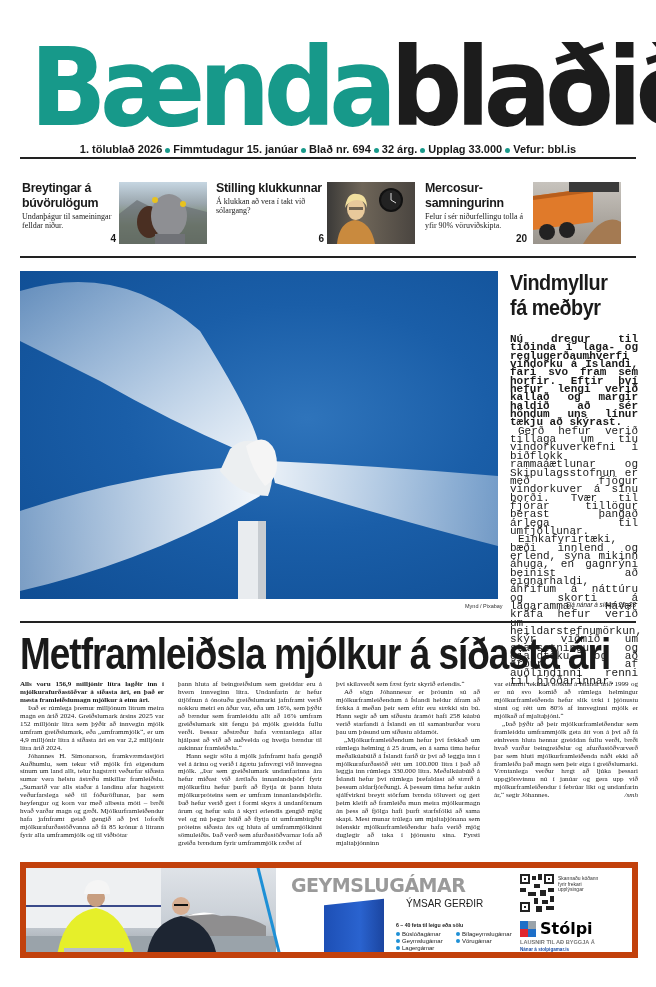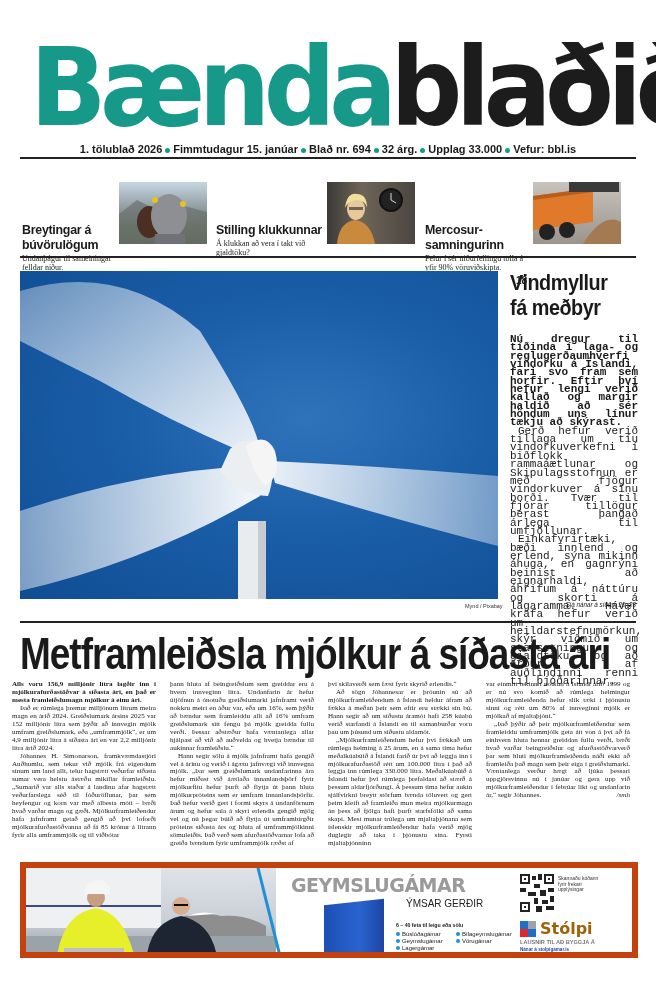--- a/index.html
+++ b/index.html
@@ -11,21 +11,21 @@
     .logo { position: absolute; left: 30px; top: 0; height: 96px; display: flex; align-items: flex-end;
             font-family: "DejaVu Sans", sans-serif; font-weight: bold; font-size: 108px; letter-spacing: -7px; line-height: 96px; transform: scaleX(0.93); transform-origin: left; }
     .logo .teal { color: #17998a; }
     .logo .dark { color: #1c1c1c; }
     .info-line { position: absolute; left: 0; top: 143px; width: 656px; text-align: center;
                  font-family: "Liberation Sans", sans-serif; font-weight: bold; font-size: 11px; color: #1a1a1a; }
     .info-line .dot { display: inline-block; width: 5px; height: 5px; border-radius: 50%; background: #17998a; margin: 0 3px; vertical-align: middle; }
     .rule { position: absolute; left: 20px; width: 616px; height: 2px; background: #222; }
 
     
-    .teaser { position: absolute; top: 180px; height: 66px; margin-top: 42px; }
+    .teaser { position: absolute; top: 180px; height: 66px; }
     .teaser h3 { font-family: "Liberation Sans", sans-serif; font-weight: bold; font-size: 13.5px; line-height: 15px; letter-spacing: -0.3px; transform: scaleX(0.92); transform-origin: left; white-space: nowrap; }
     .teaser p { font-size: 8px; line-height: 9px; margin-top: 2px; }
     .teaser .page { position: absolute; bottom: 2px; right: 2px; font-family: "Liberation Sans", sans-serif; font-weight: bold; font-size: 10px; }
     .teaser-img { position: absolute; top: 182px; height: 62px; overflow: hidden; }
 
     
     .hero-img { position: absolute; left: 20px; top: 271px; width: 478px; height: 328px; overflow: hidden;
                 background: radial-gradient(ellipse at 60% 45%, #2f74bb 0%, #1a5ea8 45%, #0f4d93 100%); }
     .credit { position: absolute; font-family: "Liberation Sans", sans-serif; font-size: 5.5px; color: #333; }
     .side-title { position: absolute; left: 510px; top: 270px; width: 128px; font-family: "Liberation Sans", sans-serif;
@@ -33,41 +33,41 @@
     .side-body { position: absolute; left: 510px; top: 335px; width: 128px; font-size: 11px; line-height: 8.35px; text-align: justify; font-family: Liberation Mono, monospace; }
     .side-body .lead { font-weight: bold; }
     .side-body p { text-indent: 8px; }
     .side-body p.first { text-indent: 0; }
     .sig { font-style: italic; float: right; }
     .see-more { position: absolute; left: 540px; top: 601px; width: 96px; text-align: right; font-style: italic; font-family: "Liberation Sans", sans-serif; font-size: 6.3px; }
 
     
     .main-title { position: absolute; left: 20px; top: 631px; width: 620px; white-space: nowrap;
                   font-family: "Liberation Sans", sans-serif; font-weight: bold; font-size: 44px; line-height: 46px; letter-spacing: -1.2px; transform: scaleX(0.84); transform-origin: left; }
-    .cols { position: absolute; left: 12px; top: 681px; width: 618px; height: 176px; display: flex; gap: 14px; }
+    .cols { position: absolute; left: 20px; top: 681px; width: 618px; height: 176px; display: flex; gap: 14px; }
     .col { flex: 1; font-size: 7.1px; line-height: 7.95px; text-align: justify; overflow: hidden; }
     .col p { text-indent: 8px; }
     .col p.noindent { text-indent: 0; }
     .col .lead { font-weight: bold; }
 
     
     .ad { position: absolute; left: 20px; top: 862px; width: 618px; height: 96px; border: 6px solid #c2410c; overflow: hidden; background: #fff; }
     .ad-photo { position: absolute; left: 0; top: 0; width: 250px; height: 96px; background: linear-gradient(180deg, #dfe3e8 0%, #c9cfd6 55%, #8e969c 100%); overflow: hidden; }
     .ad-stripe { position: absolute; left: 243px; top: -10px; width: 3px; height: 120px; background: #1e90d6; transform: rotate(-14deg); }
     .ad-brand { position: absolute; left: 265px; top: 6px; font-family: "DejaVu Sans", sans-serif; font-weight: bold; font-size: 19px; color: #9a9a9a; letter-spacing: -0.5px; }
     .ad-sub { position: absolute; left: 380px; top: 30px; font-family: "Liberation Sans", sans-serif; font-size: 10px; color: #222; }
     .ad-container { position: absolute; left: 298px; top: 34px; width: 60px; height: 54px; background: linear-gradient(90deg, #1d4fb5 0%, #2a63cf 60%, #1b45a0 100%); transform: skewY(-6deg); }
     .ad-lead { position: absolute; left: 370px; top: 54px; font-family: "Liberation Sans", sans-serif; font-weight: bold; font-size: 5.2px; }
     .ad-list { position: absolute; left: 370px; top: 63px; width: 120px; display: grid; grid-template-columns: 1fr 1fr; row-gap: 1px; font-family: "Liberation Sans", sans-serif; font-size: 6px; }
     .ad-list span::before { content: ""; display: inline-block; width: 4px; height: 4px; border-radius: 50%; background: #1e90d6; margin-right: 2px; vertical-align: middle; }
     .qr { position: absolute; left: 494px; top: 6px; width: 34px; height: 38px; }
     .qr-note { position: absolute; left: 532px; top: 8px; width: 50px; font-family: "Liberation Sans", sans-serif; font-size: 5px; line-height: 5.6px; color: #333; }
     .stolpi { position: absolute; left: 494px; top: 51px; display: flex; align-items: center; gap: 4px; }
     .stolpi-mark { width: 16px; height: 16px; display: grid; grid-template-columns: 1fr 1fr; grid-template-rows: 1fr 1fr; }
-    .stolpi-name { font-family: "DejaVu Sans", sans-serif; font-weight: bold; font-size: 16px; color: #a16207; }
+    .stolpi-name { font-family: "DejaVu Sans", sans-serif; font-weight: bold; font-size: 16px; color: #000000; }
     .stolpi-tag { position: absolute; left: 494px; top: 71px; font-family: "Liberation Sans", sans-serif; font-weight: bold; font-size: 5.6px; color: #777; }
     .stolpi-link { position: absolute; left: 494px; top: 79px; font-family: "Liberation Sans", sans-serif; font-weight: bold; font-size: 4.6px; color: #1e4fa5; }
   </style>
 </head>
 <body>
 
 <div class="masthead">
   <div class="logo">
     <span class="teal">Bænda</span>
       <span class="dark">blaðið</span>
@@ -90,40 +90,40 @@
     <ellipse cx="50" cy="34" rx="18" ry="22" fill="#8e8f93"></ellipse>
     <ellipse cx="50" cy="34" rx="18" ry="22" fill="url(#spots)" opacity="0.5"></ellipse>
     <rect x="36" y="52" width="30" height="10" fill="#707277"></rect>
     <circle cx="36" cy="18" r="3" fill="#e8c21f"></circle>
       <circle cx="64" cy="22" r="3" fill="#e8c21f"></circle>
   </svg>
 </div>
 
 <div class="teaser" style="left:216px; width:110px;">
   <h3>Stilling klukkunnar</h3>
-  <p style="width:100px;">Á klukkan að vera í takt við gjaldtöku?</p>
+  <p style="width:100px;">Á klukkan að vera í takt við sólargang?</p>
   <span class="page">6</span>
 </div>
 <div class="teaser-img" style="left:327px; width:88px; background:linear-gradient(90deg,#3b3a38 0%,#6e6558 40%,#4a4540 100%);">
   <svg width="88" height="62" viewBox="0 0 88 62">
     <circle cx="64" cy="18" r="12" fill="#111"></circle>
       <circle cx="64" cy="18" r="10" fill="#222"></circle>
     <line x1="64" y1="18" x2="64" y2="11" stroke="#ddd" stroke-width="1"></line>
       <line x1="64" y1="18" x2="69" y2="21" stroke="#ddd" stroke-width="1"></line>
     <path d="M10 62 Q12 40 28 38 Q44 40 48 62 Z" fill="#c98a3e"></path>
     <ellipse cx="29" cy="27" rx="9" ry="11" fill="#e8c99b"></ellipse>
     <path d="M18 26 Q20 10 30 12 Q40 12 40 26 Q38 18 30 18 Q22 18 18 26 Z" fill="#f1df9e"></path>
     <rect x="22" y="25" width="14" height="3" fill="#222" opacity="0.6"></rect>
   </svg>
 </div>
 
 <div class="teaser" style="left:425px; width:104px;">
   <h3><span>Mercosur-</span><br><span>samningurinn</span></h3>
   <p>Felur í sér niðurfellingu tolla á yfir 90% vöruviðskipta.</p>
-  <span class="page">18</span>
+  <span class="page">20</span>
 </div>
 <div class="teaser-img" style="left:533px; width:88px; background:linear-gradient(180deg,#c7c3bd 0%,#9a948c 100%);">
   <svg width="88" height="62" viewBox="0 0 88 62">
     <path d="M0 14 L60 6 L60 40 L0 48 Z" fill="#e07a2a"></path>
     <path d="M0 14 L60 6 L60 10 L0 18 Z" fill="#b85e1c"></path>
     <rect x="36" y="0" width="50" height="10" fill="#3a3a3a"></rect>
     <circle cx="14" cy="50" r="8" fill="#222"></circle>
       <circle cx="34" cy="48" r="8" fill="#222"></circle>
     <path d="M50 62 Q70 30 88 40 L88 62 Z" fill="#a47a52"></path>
   </svg>

